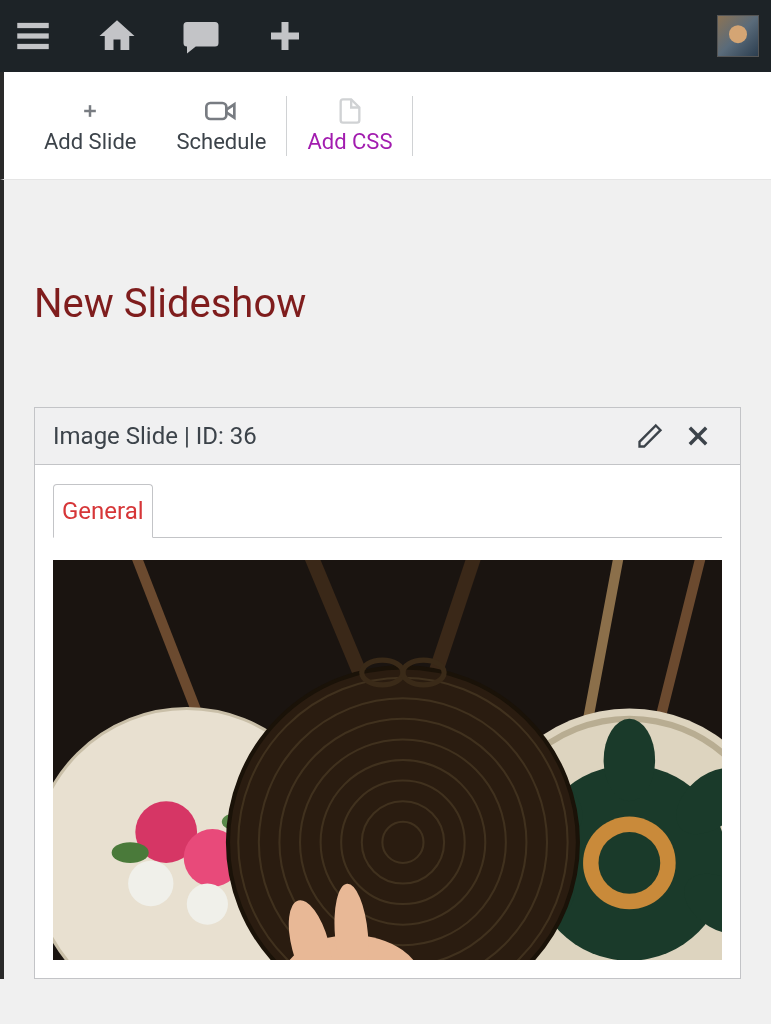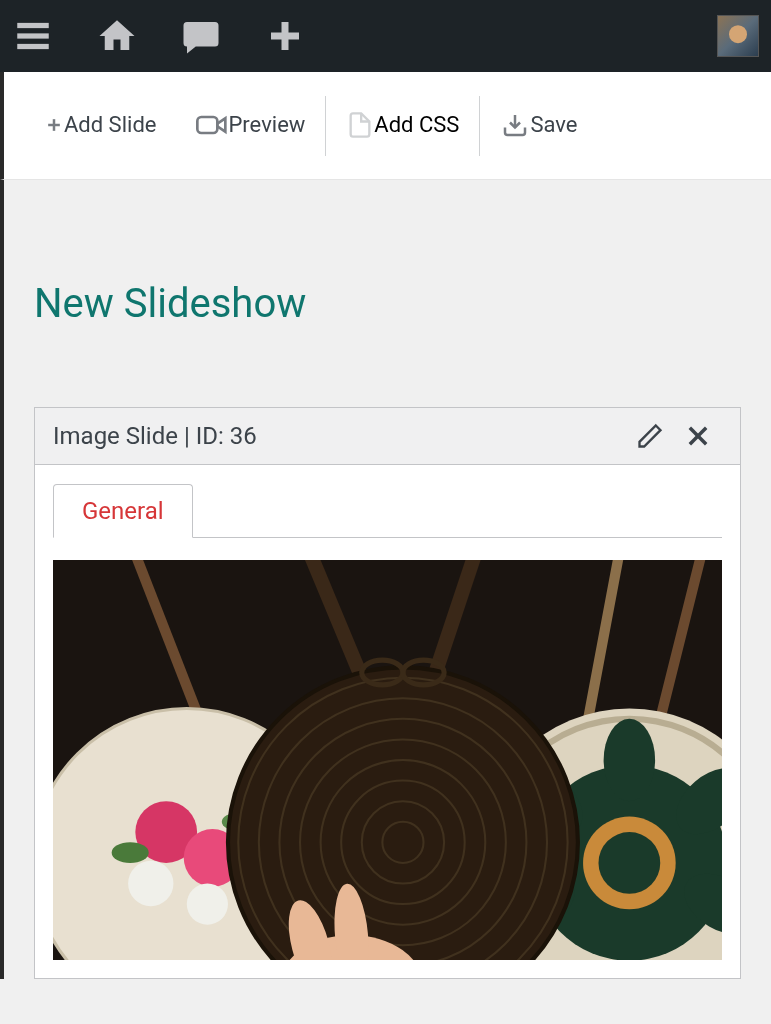--- a/index.html
+++ b/index.html
@@ -49,31 +49,31 @@
     background: #fff;
     height: 108px;
     display: flex;
     align-items: center;
     padding: 0 20px;
     border-bottom: 1px solid #e5e5e5;
     border-left: 4px solid #2a2a2a;
   }
   .toolbar-item {
     display: flex;
-    flex-direction: row;
+    flex-direction: column;
     align-items: center;
     justify-content: flex-start;
     padding: 0 20px;
     color: #3c434a;
     cursor: pointer;
     font-size: 22px;
     line-height: 1.2;
     text-align: center;
   }
-  .toolbar-item.disabled { color: #000000; cursor: default; }
+  .toolbar-item.disabled { color: #a21caf; cursor: default; }
   .toolbar-item .ticon {
     color: #787c82;
     margin-bottom: 2px;
     display:flex;align-items:center;justify-content:center;
     height:32px;
   }
   .toolbar-item.disabled .ticon { color: #d0d2d4; }
   .toolbar-divider {
     width: 1px;
     height: 60px;
@@ -81,21 +81,21 @@
   }
   
   .main {
     padding: 40px 30px 0 30px;
     border-left: 4px solid #2a2a2a;
     background:#f0f0f0;
   }
   .page-title {
     font-size: 40px;
     font-weight: 400;
-    color: #0f766e;
+    color: #7f1d1d;
     margin-bottom: 80px;
     margin-top: 60px;
   }
   
   .panel {
     background: #fff;
     border: 1px solid #c3c4c7;
   }
   .panel-header {
     background: #f0f0f1;
@@ -120,21 +120,21 @@
   .tabs {
     display: flex;
     gap: 10px;
     border-bottom: 1px solid #c3c4c7;
     margin-bottom: 22px;
   }
   .tab {
     border: 1px solid #c3c4c7;
     border-bottom: none;
     border-radius: 4px 4px 0 0;
-    padding: 12px 28px;
+    padding: 12px 8px;
     font-size: 24px;
     color: #3c434a;
     background: #fff;
     cursor: pointer;
     position: relative;
     top: 1px;
   }
   .tab.active {
     color: #d63638;
     background: #fff;
@@ -191,43 +191,33 @@
     </div>
     <span>Add Slide</span>
   </div>
   <div class="toolbar-item">
     <div class="ticon">
       <svg width="32" height="26" viewBox="0 0 24 18" fill="none" stroke="currentColor" stroke-width="2">
           <rect x="1" y="3" width="15" height="12" rx="3"></rect>
           <path d="M16 8l6-4v10l-6-4z"></path>
         </svg>
     </div>
-    <span>Preview</span>
+    <span>Schedule</span>
   </div>
   <div class="toolbar-divider"></div>
   <div class="toolbar-item disabled">
     <div class="ticon">
       <svg width="28" height="28" viewBox="0 0 24 24" fill="none" stroke="currentColor" stroke-width="2">
           <path d="M13 2H6a2 2 0 00-2 2v16a2 2 0 002 2h12a2 2 0 002-2V9l-7-7z"></path>
           <path d="M13 2v7h7"></path>
         </svg>
     </div>
     <span>Add CSS</span>
   </div>
   <div class="toolbar-divider"></div>
-  <div class="toolbar-item">
-    <div class="ticon">
-      <svg width="30" height="30" viewBox="0 0 24 24" fill="none" stroke="currentColor" stroke-width="2">
-          <path d="M4 14v4a2 2 0 002 2h12a2 2 0 002-2v-4"></path>
-          <path d="M12 4v10"></path>
-          <path d="M8 10l4 4 4-4"></path>
-        </svg>
-    </div>
-    <span>Save</span>
-  </div>
 </div>
 
 <div class="main">
   <h1 class="page-title">New Slideshow</h1>
 
   <div class="panel">
     <div class="panel-header">
       <span>Image Slide | ID: 36</span>
       <span class="phspacer"></span>
       <span class="phicon">

